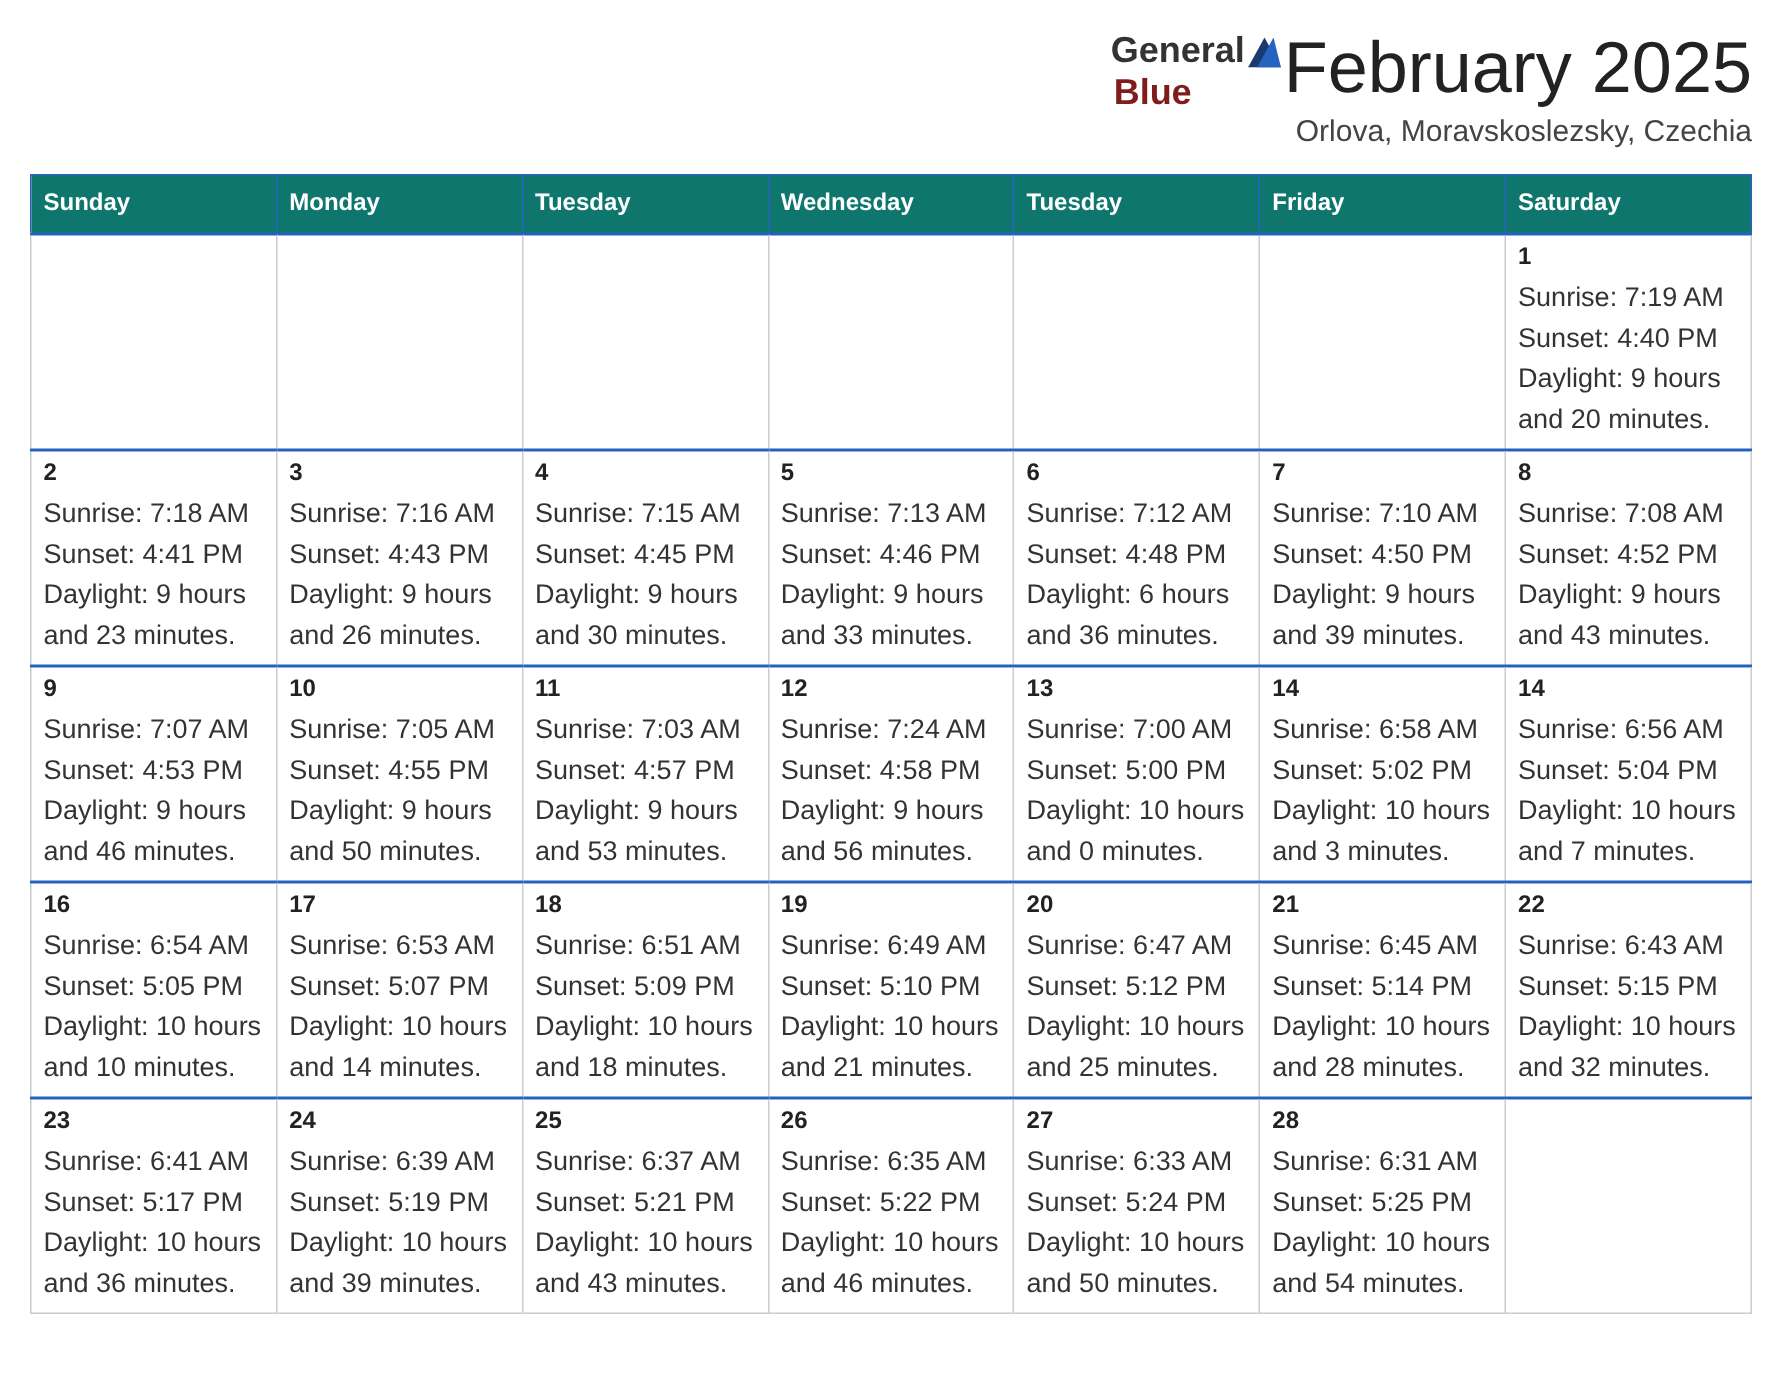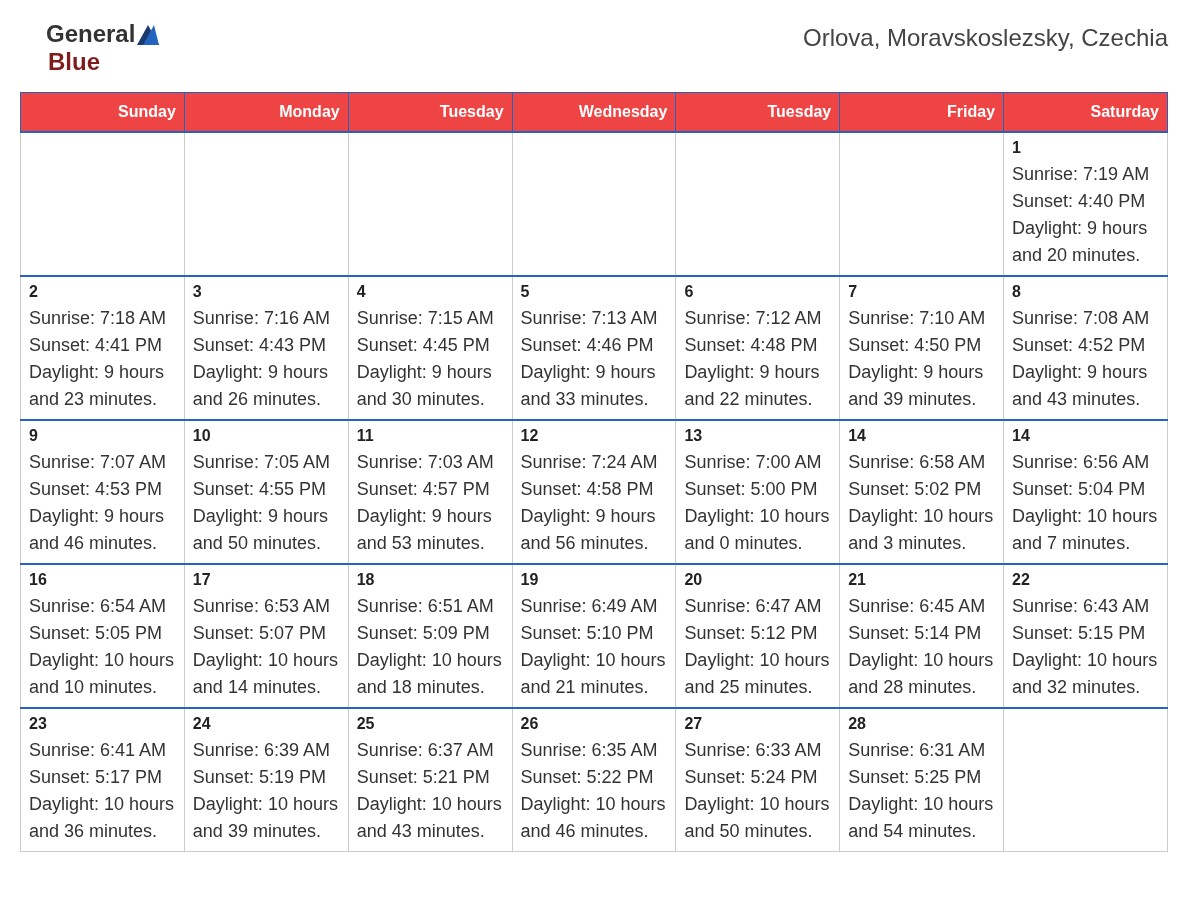--- a/index.html
+++ b/index.html
@@ -5,50 +5,50 @@
     * { box-sizing: border-box; margin: 0; padding: 0; }
     body {
       font-family: Arial, sans-serif;
       background: #fff;
       padding: 20px;
       width: 1188px;
       min-height: 918px;
     }
     .header {
       display: flex;
-      justify-content: space-between;
+      justify-content: flex-end;
       align-items: flex-start;
       margin-bottom: 16px;
       margin-left: 26px;
     }
     .title-section {
       text-align: right;
     }
     .month-title {
       font-size: 48px;
       font-weight: 300;
       color: #222;
       line-height: 1.1;
     }
     .location {
-      font-size: 24px;
+      font-size: 20px;
       color: #444;
       margin-top: 4px;
     }
     .calendar {
       width: 100%;
       border-collapse: collapse;
     }
     .calendar th {
-      background-color: #ef4444;
+      background-color: #0f766e;
       color: #fff;
       font-size: 16px;
       font-weight: 600;
       padding: 10px 8px;
-      text-align: right;
+      text-align: left;
       border: 1px solid #2563c0;
     }
     .calendar td {
       vertical-align: top;
       border: 1px solid #ccc;
       padding: 6px 8px;
       width: 14.28%;
       min-height: 110px;
       height: 110px;
     }
@@ -92,20 +92,21 @@
       <svg width="22" height="22" viewBox="0 0 22 22" style="margin: 0 2px;">
         <polygon points="0,22 11,2 22,22" fill="#1a3a70"></polygon>
         <polygon points="6,22 17,2 22,22" fill="#2563c0"></polygon>
       </svg>
     </div>
     <div>
       <span style="font-size:24px;font-weight:bold;color:#7f1d1d;margin-left:2px;">Blue</span>
     </div>
   </div>
   <div class="title-section">
+    <div class="month-title">February 2025</div>
     <div class="location">Orlova, Moravskoslezsky, Czechia</div>
   </div>
 </div>
 
 <table class="calendar">
   <thead>
     <tr>
     <th>Sunday</th>
         <th>Monday</th>
         <th>Tuesday</th>
@@ -140,21 +141,21 @@
         <td>
           <div class="day-number">4</div>
           <div class="day-info"><span>Sunrise: 7:15 AM</span><br><span>Sunset: 4:45 PM</span><br><span>Daylight: 9 hours and 30 minutes.</span></div>
         </td>
         <td>
           <div class="day-number">5</div>
           <div class="day-info"><span>Sunrise: 7:13 AM</span><br><span>Sunset: 4:46 PM</span><br><span>Daylight: 9 hours and 33 minutes.</span></div>
         </td>
         <td>
           <div class="day-number">6</div>
-          <div class="day-info"><span>Sunrise: 7:12 AM</span><br><span>Sunset: 4:48 PM</span><br><span>Daylight: 9 hours and 22 minutes.</span></div>
+          <div class="day-info"><span>Sunrise: 7:12 AM</span><br><span>Sunset: 4:48 PM</span><br><span>Daylight: 6 hours and 36 minutes.</span></div>
         </td>
         <td>
           <div class="day-number">7</div>
           <div class="day-info"><span>Sunrise: 7:10 AM</span><br><span>Sunset: 4:50 PM</span><br><span>Daylight: 9 hours and 39 minutes.</span></div>
         </td>
         <td>
           <div class="day-number">8</div>
           <div class="day-info"><span>Sunrise: 7:08 AM</span><br><span>Sunset: 4:52 PM</span><br><span>Daylight: 9 hours and 43 minutes.</span></div>
         </td>
       </tr>

